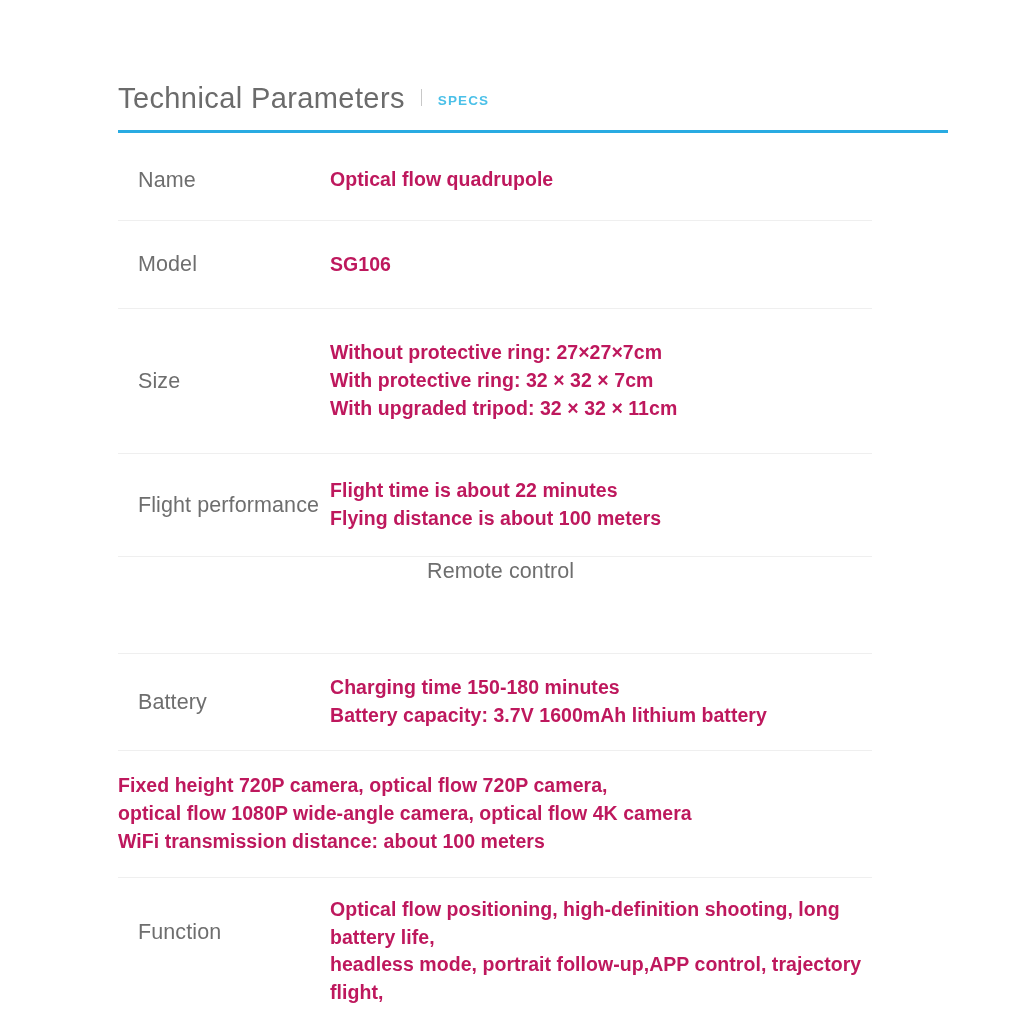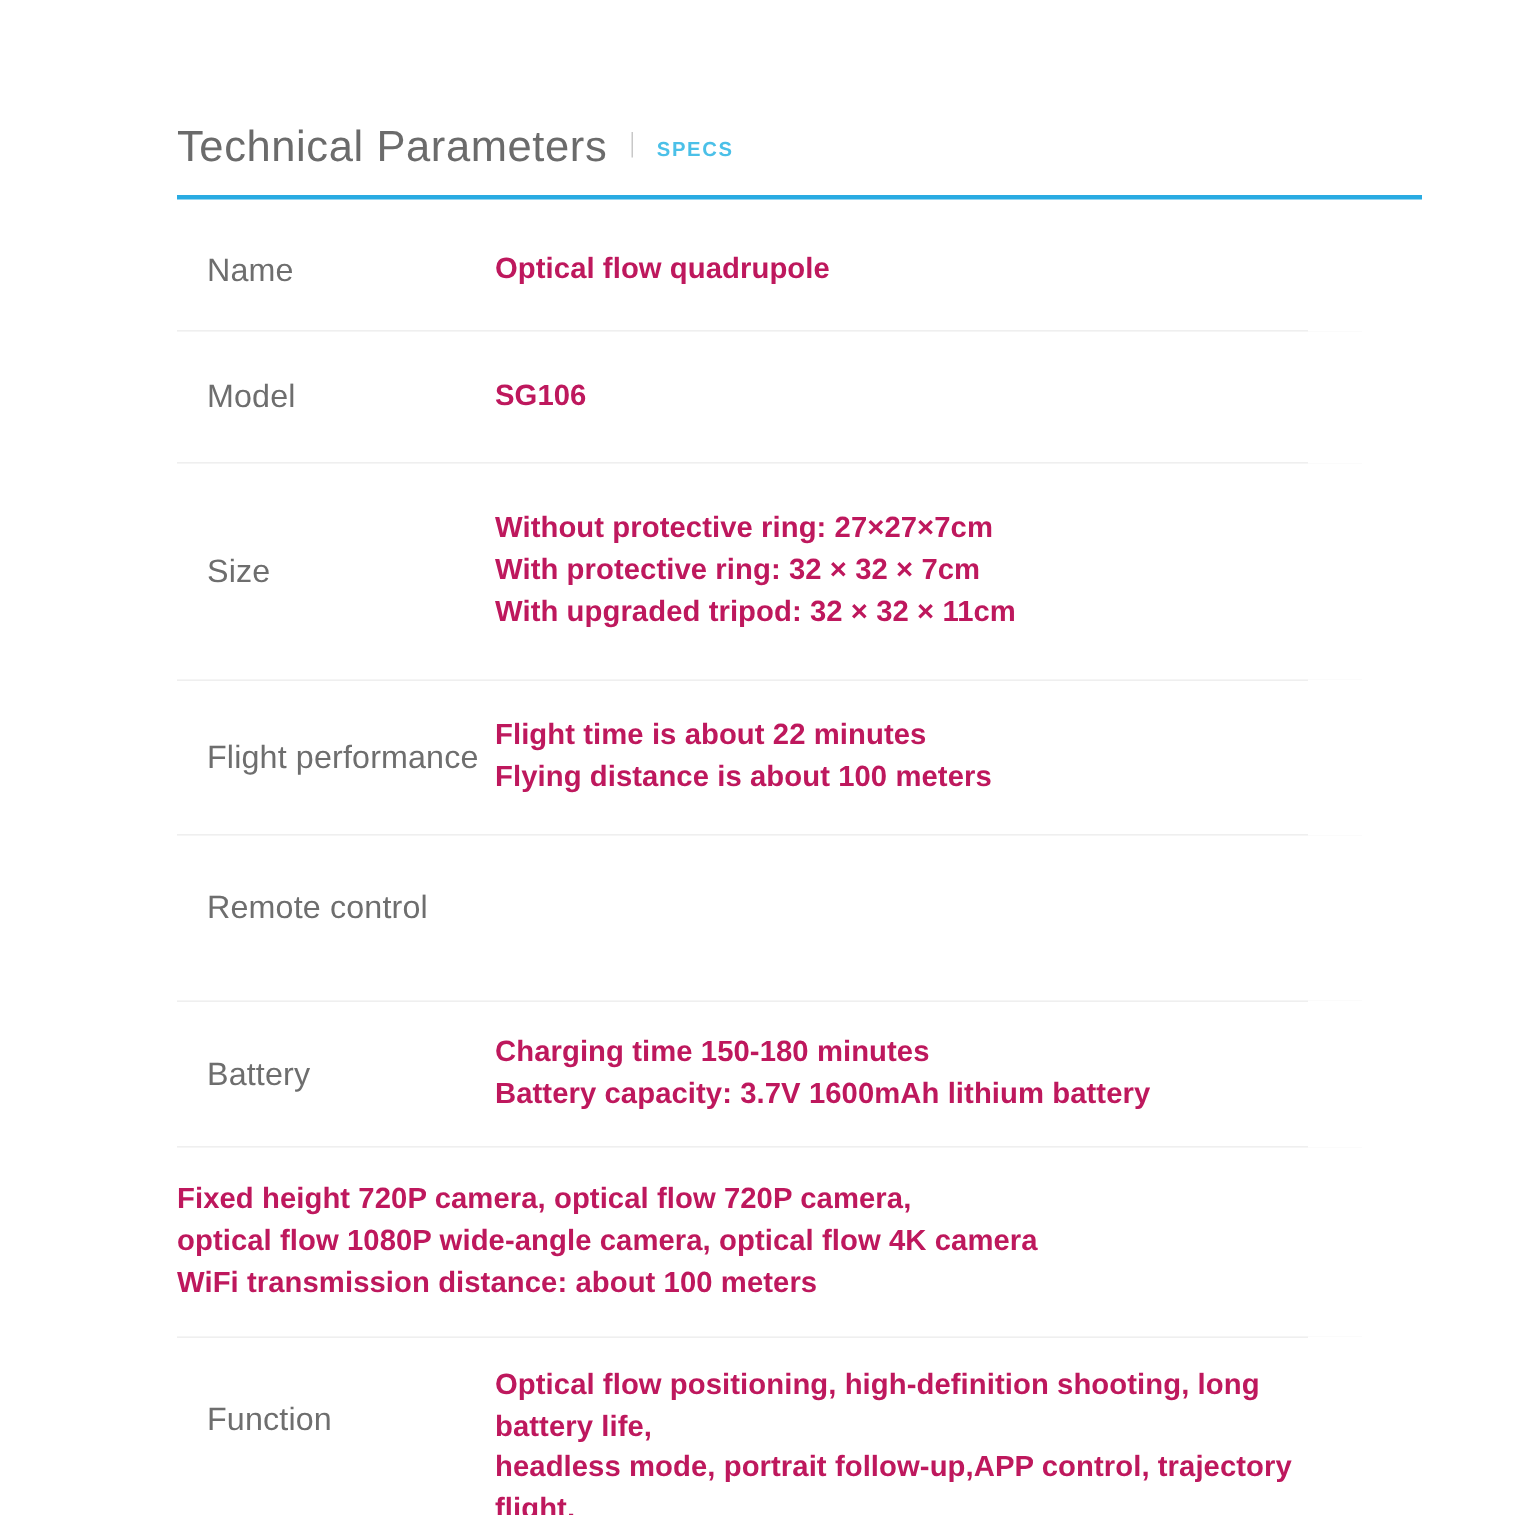--- a/index.html
+++ b/index.html
@@ -128,22 +128,22 @@
     line-height: 1.42;
     letter-spacing: 0.05px;
     white-space: pre-line;
   }
 
   
   .r-name        { height: 80px; align-items: center; }
   .r-model       { height: 88px; }
   .r-size        { height: 145px; }
   .r-flight      { height: 103px; }
-  .r-remote      { height: 97px; }
-  .r-battery     { height: 97px; margin-top: 14px; }
+  .r-remote      { height: 97px; flex-direction: column; }
+  .r-battery     { height: 97px; }
   .r-camera      { height: 127px; }
   .r-function    { height: 160px; align-items: flex-start; padding-top: 18px; }
 
   .r-function .spec-label { padding-top: 22px; }
 </style>
 </head>
 <body>
 
 <div class="page">
 

